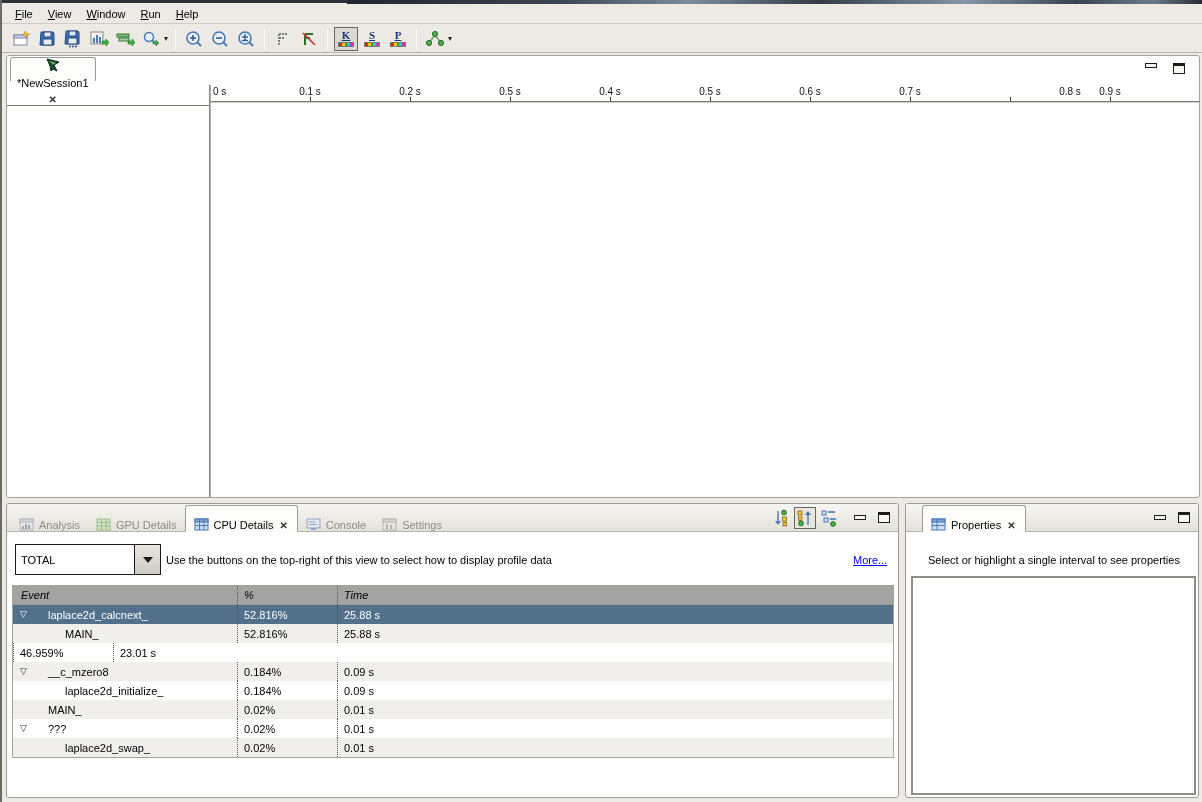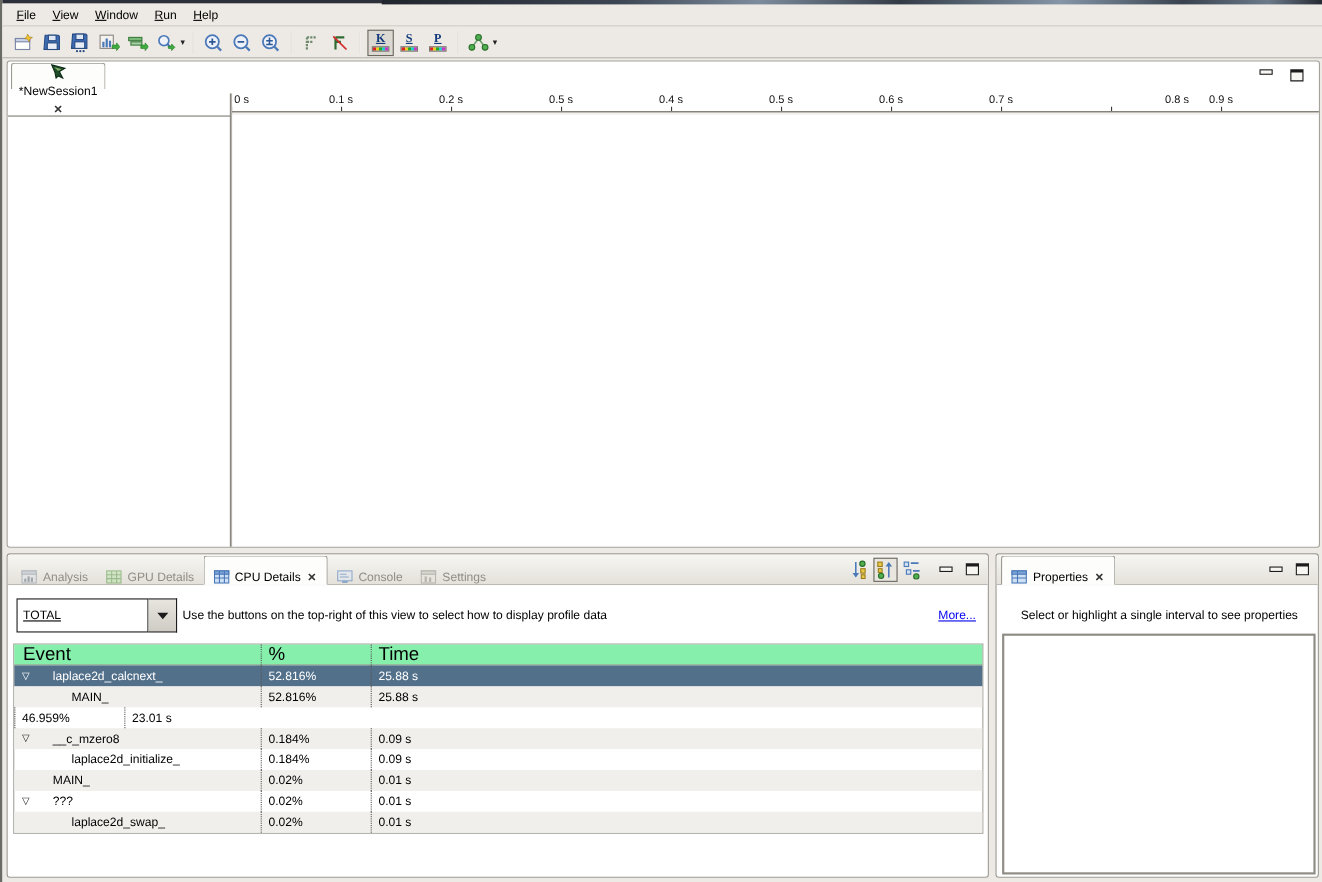--- a/index.html
+++ b/index.html
@@ -67,31 +67,31 @@
   .pcontent{ position:absolute; left:1px; right:1px; top:29px; bottom:1px; background:#fff; border-radius:0 0 3px 3px; }
 
   .viewbar{ display:flex; align-items:center; gap:2px; margin-left:auto; padding-right:8px; }
   .vbtn{ width:22px; height:22px; display:flex; align-items:center; justify-content:center;
          border:1px solid transparent; }
   .vbtn.pressed{ border:1px solid #6a675f; background:#e9e6df; }
 
   
   .combo{ position:absolute; left:7px; top:11px; width:146px; height:31px; display:flex; }
   .combo-field{ width:120px; height:31px; border:1px solid #1c1c1c; background:#fff;
-                display:flex; align-items:center; padding-left:5px;text-decoration:underline; }
+                display:flex; align-items:center; padding-left:5px; }
   .combo-btn{ width:26px; height:31px; border:1px solid #1c1c1c; border-left:none;
               background:linear-gradient(#e8e5df,#cfccc5); display:flex; align-items:center; justify-content:center; }
   .combo-btn .arr{ width:0; height:0; border-left:5px solid transparent; border-right:5px solid transparent;
                    border-top:6px solid #1c1c1c; }
   .hint-text{ position:absolute; left:158px; top:21px; }
   .more-link{ position:absolute; left:845px; top:21px; color:#0000ee; text-decoration:underline; }
 
   .table{ position:absolute; left:4px; top:52px; width:882px; border:1px solid #a5a29b; background:#fff; }
   .trow{ display:flex; height:19px; align-items:center; }
-  .thead{ background:#86efac; border-bottom:1px solid #9d9a93; font-size:17px; }
+  .thead{ background:#a3a3a3; border-bottom:1px solid #9d9a93; font-size:11px;font-style:italic; }
   .c-event{ width:224px; padding-left:8px; position:relative; height:19px; display:flex; align-items:center; }
   .c-pct{ width:100px; padding-left:6px; border-left:1px dotted #555; height:19px; display:flex; align-items:center; }
   .c-time{ flex:1; padding-left:6px; border-left:1px dotted #555; height:19px; display:flex; align-items:center; }
   .trow.stripe{ background:#f0efec; }
   .trow.selected{ background:#53708b; color:#fff; }
   .tree-arrow{ position:absolute; left:7px; top:4px; font-size:9px; color:#2b2b2b; }
   .trow.selected .tree-arrow{ color:#fff; }
   .ind1{ padding-left:27px; } .ind2{ padding-left:44px; }
 
   
@@ -475,21 +475,21 @@
             </span>
           <span class="c-pct">0.02%</span>
           <span class="c-time">0.01 s</span>
         </div>
       </div>
     </div>
   </div>
 
   <div class="panel" style="left:903px; top:503px; width:294px; height:295px;">
     <div class="ptabbar">
-      <span class="ptab active" style="margin-left:4px">
+      <span class="ptab active" style="margin-left:16px">
         <span class="icon">
           <svg width="15" height="13">
               <rect x="1" y="1" width="13" height="11" fill="#cfe0f4" stroke="#4a78b8"></rect>
               <rect x="1" y="1" width="13" height="3" fill="#7ba3d8" stroke="#4a78b8"></rect>
               <line x1="1" y1="7.5" x2="14" y2="7.5" stroke="#4a78b8"></line>
               <line x1="6" y1="1" x2="6" y2="12" stroke="#4a78b8"></line>
             </svg>
         </span>
         <span>Properties</span>
         <span class="closex">✕</span>

